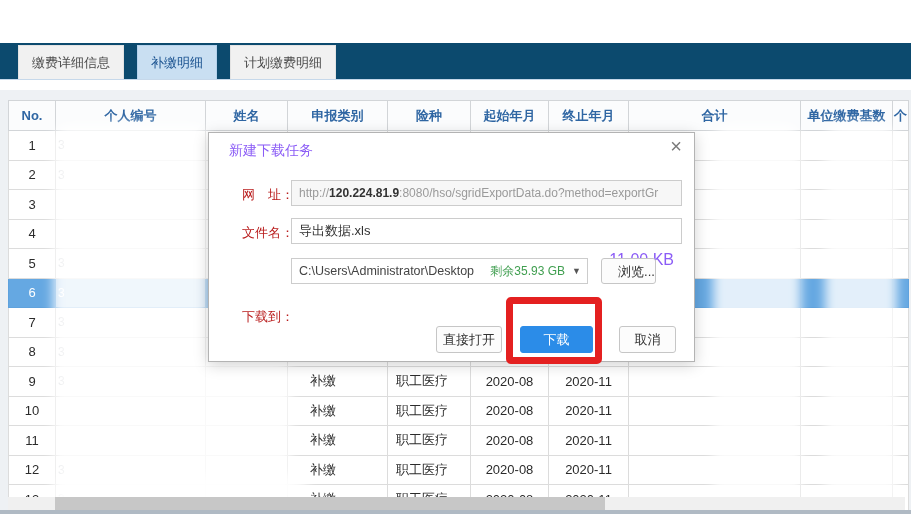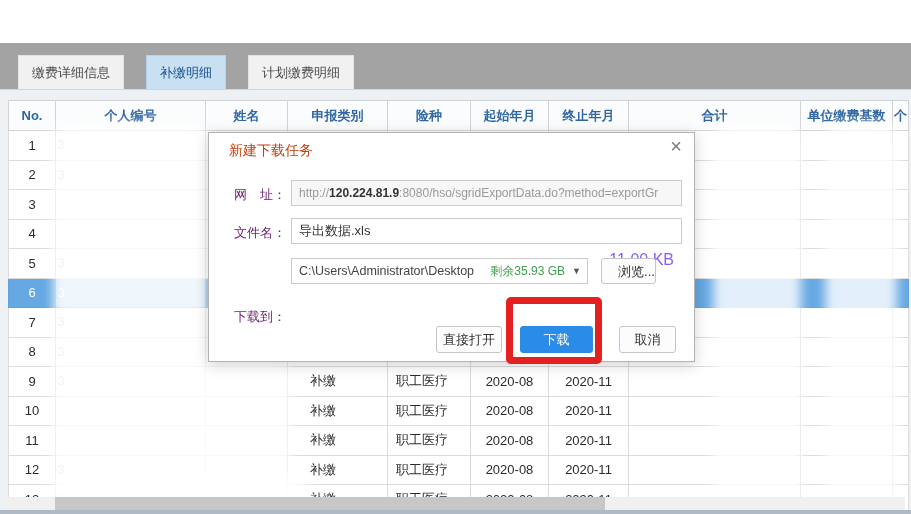--- a/index.html
+++ b/index.html
@@ -4,21 +4,21 @@
 <style>
   html,body{margin:0;padding:0;background:#fff;}
   body{font-family:"Liberation Sans","DejaVu Sans",sans-serif;}
   #stage{position:relative;width:911px;height:514px;overflow:hidden;background:#fff;}
 
   
   .titlebar{position:absolute;left:0;top:0;width:911px;height:42px;background:#ecedef;border-bottom:1px solid #d3d5d8;box-sizing:border-box;}
   .page-title{position:absolute;left:9px;top:12px;font-size:15px;font-weight:bold;color:#3c3c3c;}
 
   
-  .tabstrip{position:absolute;left:0;top:43px;width:911px;height:47px;background:#a3a3a3;border-bottom:1px solid #c6d8ea;box-sizing:border-box;display:flex;align-items:flex-end;padding-left:18px;gap:22px;}
+  .tabstrip{position:absolute;left:0;top:43px;width:911px;height:37px;background:#0c4a6e;border-bottom:1px solid #c6d8ea;box-sizing:border-box;display:flex;align-items:flex-end;padding-left:18px;gap:13px;}
   .tab{height:33px;line-height:33px;padding:0 13px;font-size:13px;color:#4a4a4a;background:#f1f1f1;border:1px solid #e3e3e3;border-bottom:none;cursor:pointer;}
   .tab.active{background:#c9dff2;color:#17508e;font-weight:normal;border-color:#b5d2ec;}
 
   
   .content{position:absolute;left:0;top:90px;width:911px;height:424px;background:#eef1f4;}
 
   
   table.grid{position:absolute;left:8px;top:10px;border-collapse:collapse;table-layout:fixed;background:#fff;z-index:1;}
   .grid th,.grid td{box-sizing:border-box;overflow:hidden;white-space:nowrap;}
   .grid th{height:30px;font-size:13px;font-weight:bold;color:#2f66a3;background:#fbfcfd;border:1px solid #d2d5d8;text-align:center;}
@@ -35,23 +35,23 @@
   
   .smudge{position:absolute;background:rgba(255,255,255,0.82);filter:blur(3px);box-shadow:0 0 9px 7px rgba(255,255,255,0.8);z-index:2;border-radius:10px;}
 
   
   .hscroll-track{position:absolute;left:8px;top:497px;width:897px;height:14px;background:#f0f0f0;z-index:4;}
   .hscroll-thumb{position:absolute;left:47px;top:0;width:550px;height:14px;background:#c7c7c7;}
   .bottom-strip{position:absolute;left:0;top:510px;width:911px;height:4px;background:#b0bac4;z-index:5;}
 
   
   .dialog{position:absolute;left:208px;top:132px;width:487px;height:230px;background:#fff;border:1px solid #b3b3b3;box-shadow:0 3px 14px rgba(0,0,0,0.18);box-sizing:border-box;z-index:6;}
-  .dlg-title{position:absolute;left:20px;top:9px;font-size:14px;color:#c2410c;}
+  .dlg-title{position:absolute;left:20px;top:9px;font-size:14px;color:#8b5cf6;}
   .dlg-close{position:absolute;right:12px;top:3px;font-size:20px;color:#7a7a7a;cursor:pointer;line-height:20px;}
-  .dlg-label{position:absolute;left:1px;width:76px;text-align:right;font-size:13px;color:#701a75;}
+  .dlg-label{position:absolute;left:9px;width:76px;text-align:right;font-size:13px;color:#b91c1c;}
   .lbl-url{top:53px;} .lbl-file{top:91px;} .lbl-dest{top:131px;margin-top:44px;}
   .fld{position:absolute;box-sizing:border-box;border:1px solid #ccc;height:26px;line-height:24px;}
   .fld-url{left:82px;top:47px;width:391px;background:#f7f7f7;font-size:12px;color:#9a9a9a;padding-left:7px;}
   .fld-url b{color:#333;}
   .fld-file{left:82px;top:85px;width:391px;background:#fff;font-size:13px;color:#333;padding-left:7px;}
   .file-size{position:absolute;right:7px;top:0;font-size:16px;color:#8b5cf6;margin-top:29px;}
   .fld-dest{left:82px;top:125px;width:297px;background:#fff;font-size:12.5px;color:#444;padding-left:7px;cursor:pointer;}
   .free-space{position:absolute;right:22px;top:0;font-size:12px;color:#3f9e4f;}
   .caret{position:absolute;right:6px;top:0;font-size:9px;color:#555;}
   .btn{position:absolute;box-sizing:border-box;height:27px;line-height:25px;text-align:center;font-size:13px;color:#333;background:#fcfcfc;border:1px solid #c6c6c6;border-radius:3px;cursor:pointer;}

